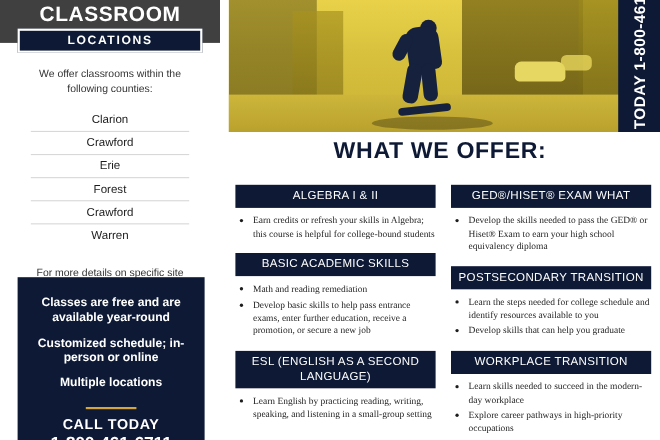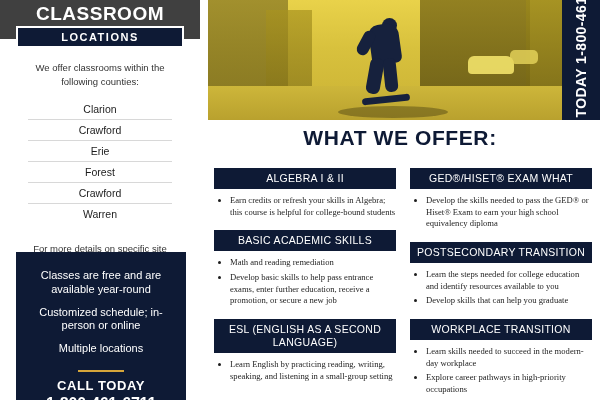--- a/index.html
+++ b/index.html
@@ -84,21 +84,21 @@
     position: absolute;
     left: 16px; right: 14px;
     top: 252px;
     background: #0e1a35;
     color: #ffffff;
     text-align: center;
     padding: 12px 10px 10px 10px;
   }
   .call-block .line {
     font-size: 11px;
-    font-weight: normal;
+    font-weight: bold;
     line-height: 1.25;
     padding: 5px 0;
   }
   .call-block .line.sub { padding-top: 4px; }
   .gold-rule {
     width: 46px; height: 2px;
     background: #d5a53a;
     margin: 9px auto 6px auto;
   }
   .call-today-label {
@@ -354,21 +354,21 @@
         <div class="offer-item">
           <div class="offer-head">GED®/HISET® EXAM WHAT</div>
           <ul class="offer-list">
             <li>Develop the skills needed to pass the GED® or Hiset® Exam to earn your high school equivalency diploma</li>
           </ul>
         </div>
 
         <div class="offer-item">
           <div class="offer-head">POSTSECONDARY TRANSITION</div>
           <ul class="offer-list">
-            <li>Learn the steps needed for college education and identify resources available to you</li>
+            <li>Learn the steps needed for college schedule and identify resources available to you</li>
             <li>Develop skills that can help you graduate</li>
           </ul>
         </div>
 
         <div class="offer-item">
           <div class="offer-head">WORKPLACE TRANSITION</div>
           <ul class="offer-list">
             <li>Learn skills needed to succeed in the modern-day workplace</li>
             <li>Explore career pathways in high-priority occupations</li>
           </ul>

